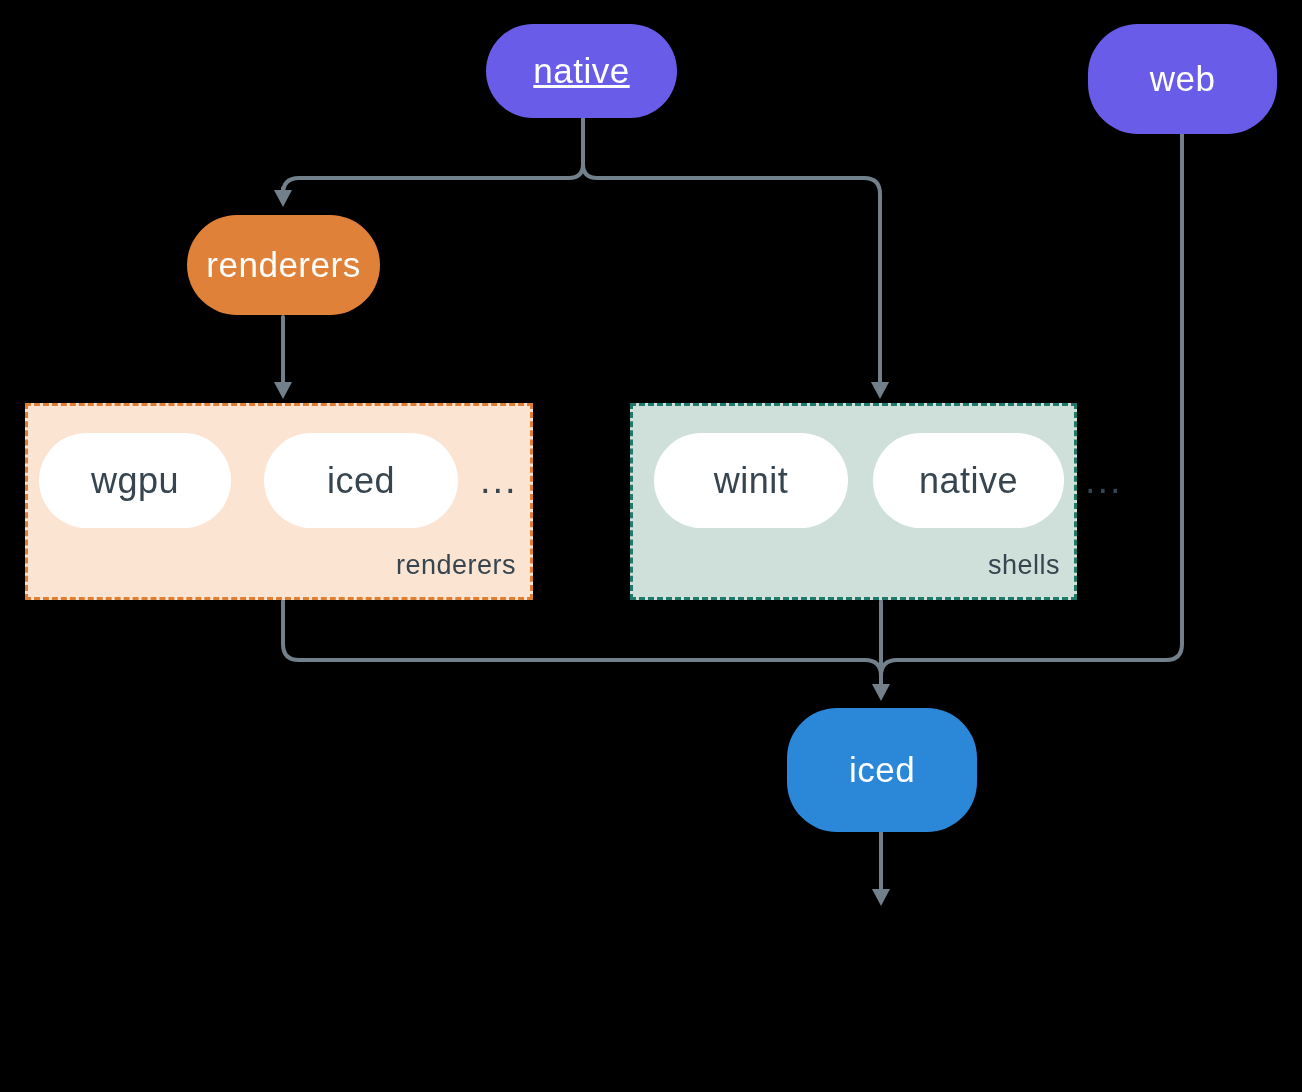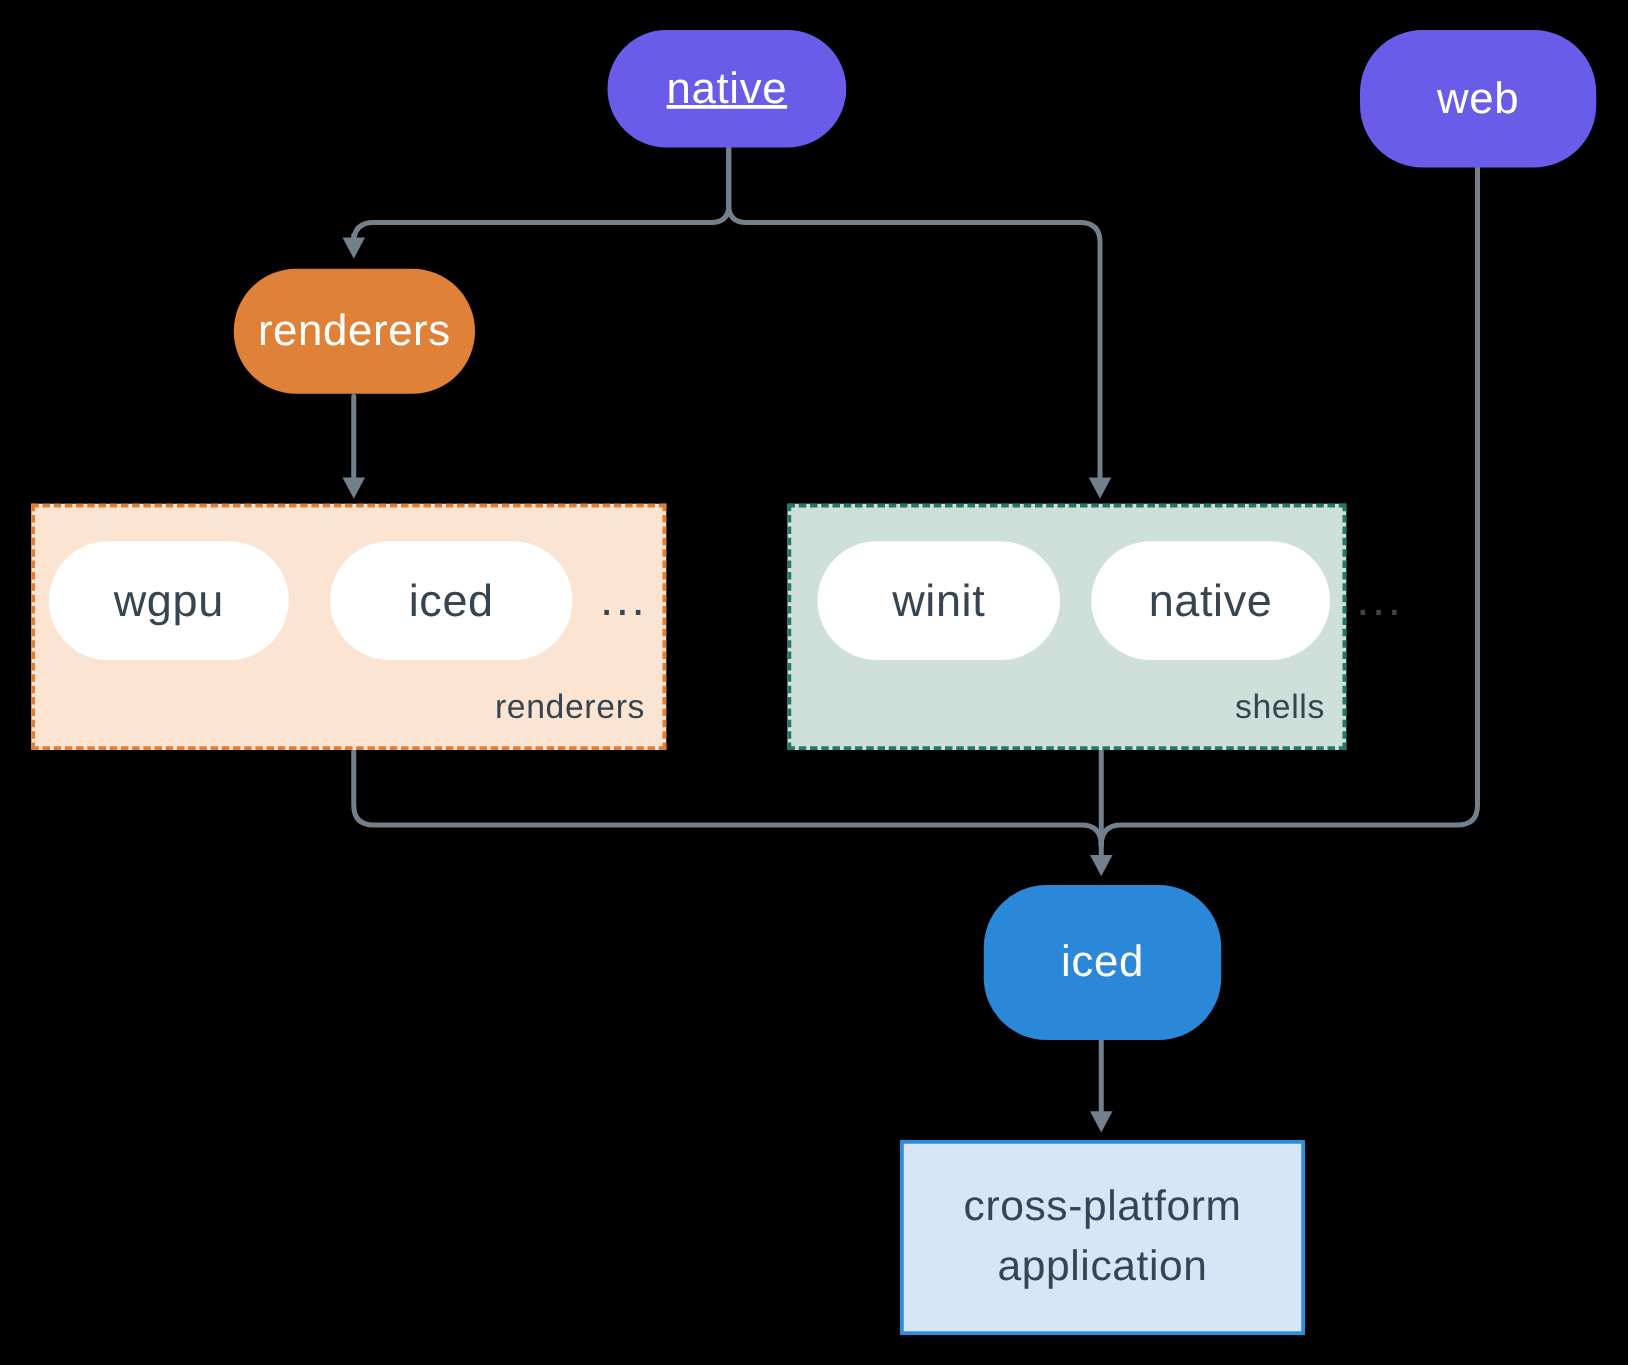--- a/index.html
+++ b/index.html
@@ -155,15 +155,14 @@
 
   <div class="groupbox shells">
     <div class="inner-pill" style="left:21px; width:194px;">winit</div>
     <div class="inner-pill" style="left:240px; width:191px;">native</div>
     <span class="dots" style="left:452px;">...</span>
     <span class="group-label">shells</span>
   </div>
 
   <div class="pill blue" style="left:787px; top:708px; width:190px; height:124px;">iced</div>
 
-  <div class="app-box">cross-platform application</div>
 
 </div>
 
 </body></html>

